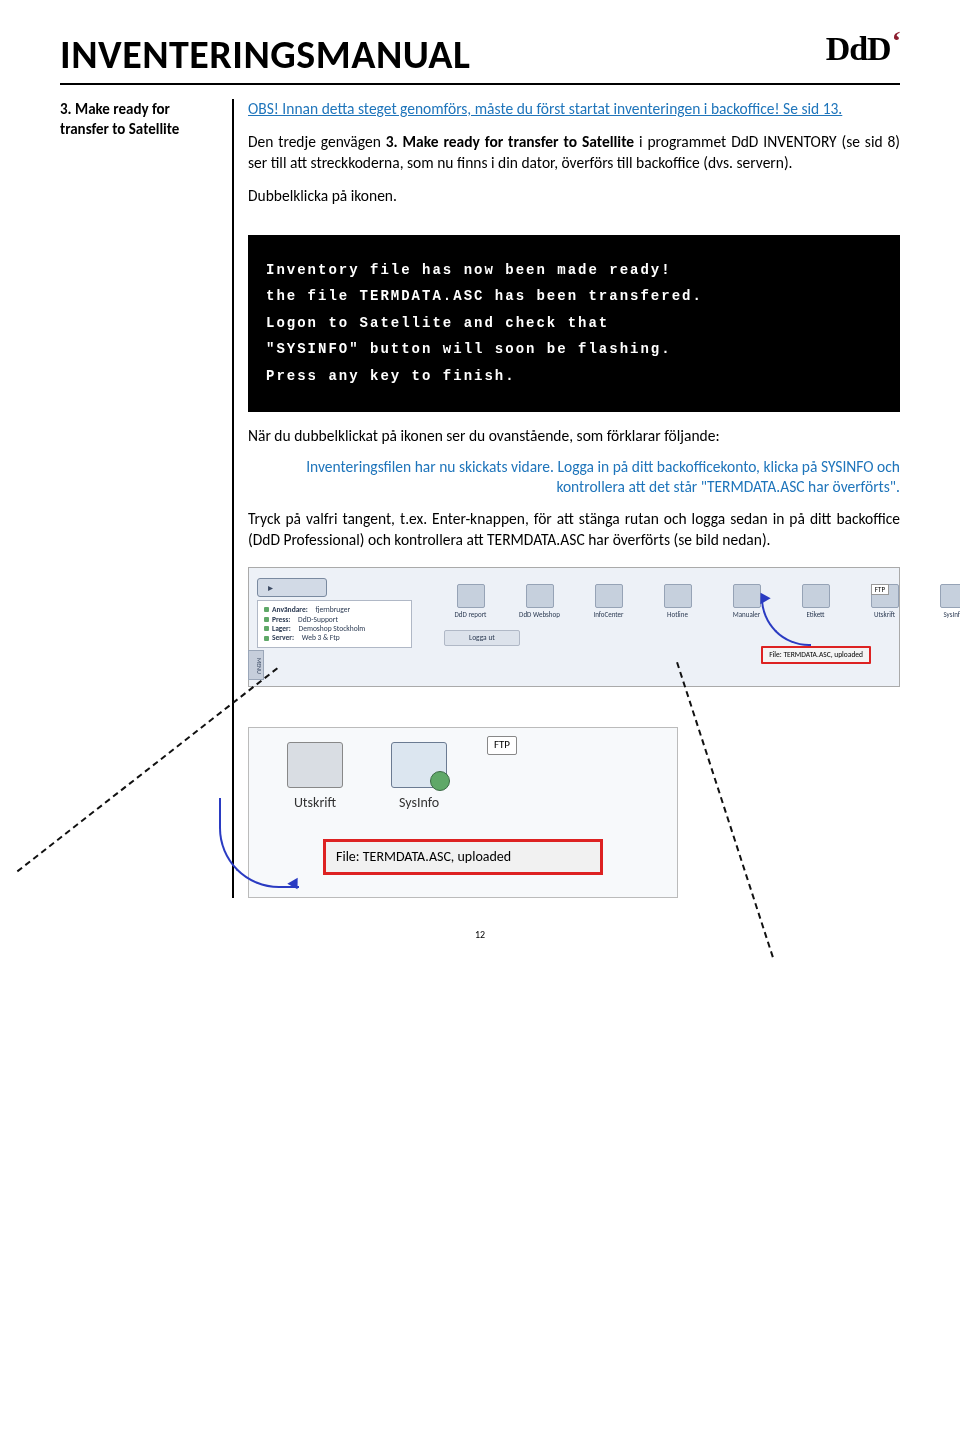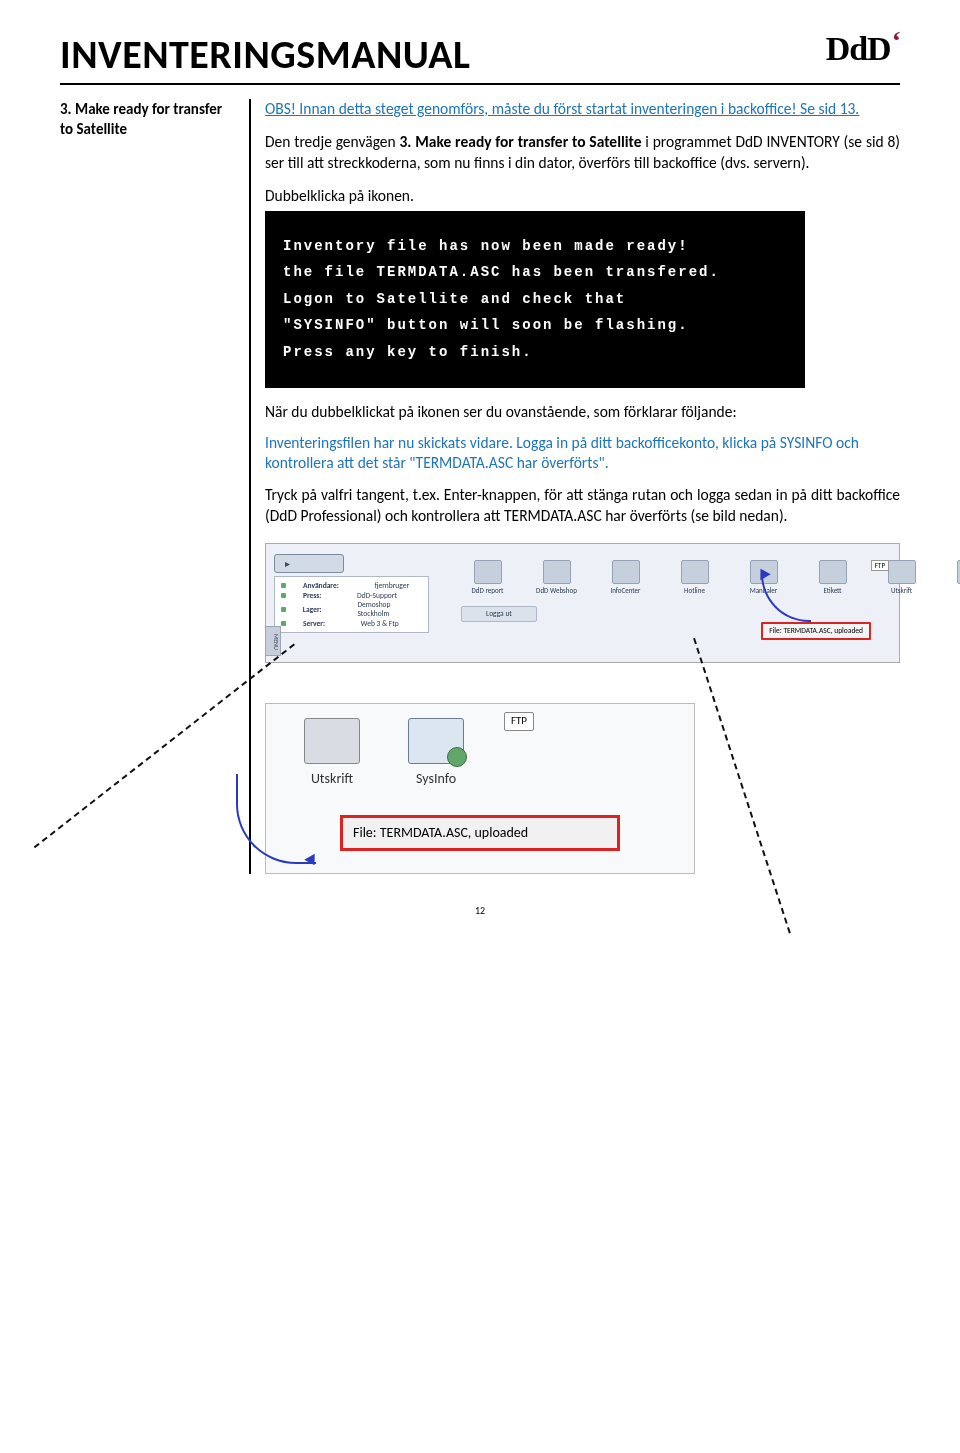--- a/index.html
+++ b/index.html
@@ -67,29 +67,29 @@
     margin-top: 12px;
     text-align: justify;
   }
   .terminal {
     background: #000;
     color: #fff;
     font-family: "Courier New", monospace;
     font-weight: bold;
     font-size: 14px;
     padding: 22px 18px;
-    margin-top: 4px;
+    margin-top: 28px;
     margin-bottom: 14px;
     letter-spacing: 2px;
     line-height: 1.9;
-    width: 540px;
+    width: 652px;
   }
   .invblue {
     color: #1f75bb;
-    text-align: left;
+    text-align: right;
     margin-top: 10px;
     line-height: 1.3;
   }
   .toolbar-outer-top {
     margin-top: 16px;
     border: 1px solid #aaa;
     background: #edf1f7;
     padding: 8px;
     position: relative;
     height: 120px;
@@ -107,21 +107,21 @@
   .info-box {
     border: 1px solid #b0b8c6;
     background: #fff;
     padding: 4px 6px;
     width: 155px;
     font-size: 7.5px;
     color: #2b3a52;
     margin-top: 3px;
     line-height: 1.25;
   }
-  .info-box .row-sm { display:flex; gap:17px; align-items:center; }
+  .info-box .row-sm { display:flex; gap:3px; align-items:center; }
   .info-box .dot { width:5px; height:5px; background:#5fa868; border-radius:1px; display:inline-block; }
   .toolbar-buttons-sm {
     position: absolute;
     left: 195px;
     top: 14px;
     display: flex;
     gap: 16px;
   }
   .tb-btn-sm {
     width: 53px;

